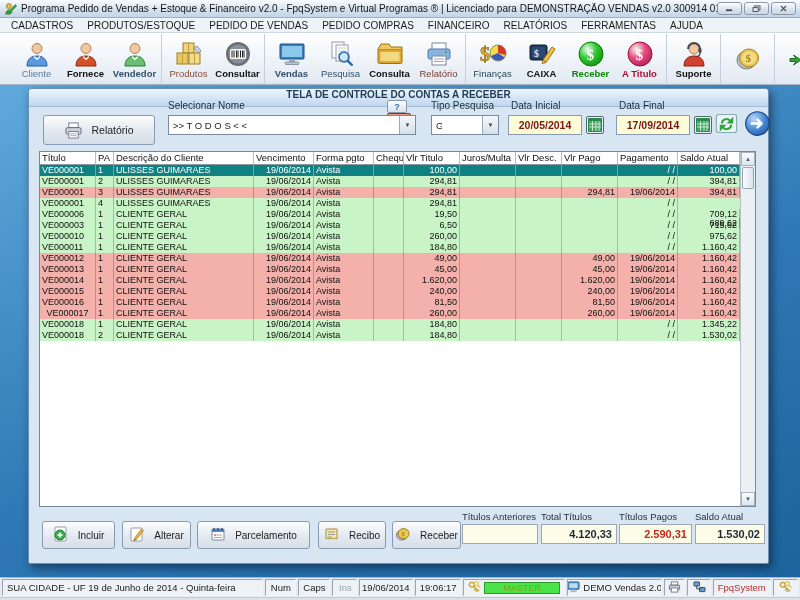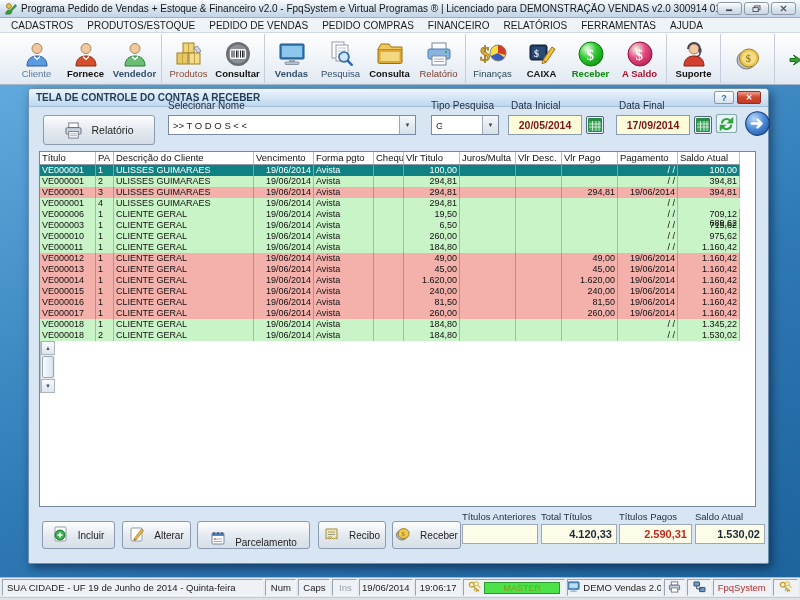--- a/index.html
+++ b/index.html
@@ -31,21 +31,21 @@
   .tb-icon svg { width:28px; height:28px; }
   .tb-label { font-size:9.5px; line-height:10px; white-space:nowrap; }
 
   
   .main { flex:1; position:relative; background:linear-gradient(160deg,#5fa9dc 0%,#2f79b6 55%,#1d639c 100%); }
 
   
   .dialog { position:absolute; left:28px; top:3px; width:741px; height:476px; background:#d8e5f2;
     border:1px solid #6f8fae; border-radius:4px 4px 2px 2px; box-shadow:3px 4px 10px rgba(0,10,30,.5); }
   .dlg-titlebar { height:18px; background:linear-gradient(#ecf5fd,#bed7ee); border-bottom:1px solid #a5bed7;
-    border-radius:3px 3px 0 0; display:flex; align-items:center; padding:0 7px; font-size:10px; font-weight:bold; color:#1f3b55; }
+    border-radius:3px 3px 0 0; display:flex; align-items:center; padding:0 7px; font-size:10px; font-weight:bold; color:#1f3b55;flex-direction:column; }
   .dlg-title { flex:1; }
   .dlg-help { width:20px; height:13px; border:1px solid #8a98a8; border-radius:2px; margin-right:3px;
     background:linear-gradient(#fdfeff,#d8e2ec); color:#3a6ea5; font-size:9px; font-weight:bold; text-align:center; line-height:12px; }
   .dlg-close { width:24px; height:13px; border:1px solid #8d2f23; border-radius:2px;
     background:linear-gradient(#f0a091,#d44a33 45%,#c03a26); color:#fff; font-size:8px; font-weight:bold;
     display:flex; align-items:center; justify-content:center; }
 
   .flt-label { position:absolute; font-size:10px; color:#1c2c3c; white-space:nowrap; }
   .btn-report { position:absolute; left:14px; top:26px; width:112px; height:30px; border:1px solid #8a9ab0; border-radius:3px;
     background:linear-gradient(#fcfdfe,#e2e8ef 55%,#d5dde6); display:flex; align-items:center; justify-content:center; gap:8px;
@@ -56,21 +56,21 @@
   .combo-arr { width:16px; height:100%; border-left:1px solid #9aa8b8; background:linear-gradient(#f4f8fc,#d6e0ea);
     display:flex; align-items:center; justify-content:center; font-size:6px; color:#444; }
   .datefield { position:absolute; top:26px; width:74px; height:20px; background:#fdfcd9; border:1px solid #8a9ab0;
     font-size:10.5px; font-weight:bold; color:#7a1515; display:flex; align-items:center; justify-content:center; }
   .cal-btn { position:absolute; top:27px; width:18px; height:18px; border:1px solid #567; border-radius:2px; background:#eef; padding:1px; }
   .cal-btn svg { width:100%; height:100%; display:block; }
   .round-btn { position:absolute; top:21px; width:27px; height:27px; }
   .round-btn svg { width:100%; height:100%; display:block; }
 
   
-  .grid { position:absolute; left:10px; top:62px; width:717px; height:356px; border:1px solid #75879a; background:#fff; display:flex;flex-direction:column; }
+  .grid { position:absolute; left:10px; top:62px; width:717px; height:356px; border:1px solid #75879a; background:#fff; display:flex; }
   .grid-cols { width:700px; overflow:hidden; }
   .g-row { display:flex; height:11px; }
   .g-row.header { height:13px; background:#fff; border-bottom:1px solid #8e98a2; }
   .g-cell { height:100%; border-right:1px solid rgba(40,60,60,.28); overflow:hidden; white-space:nowrap;
     font-size:9px; line-height:10px; padding:0 2px; color:#101010; }
   .g-row.header .g-cell { font-size:9.5px; line-height:12px; border-right:1px solid #b4bec8; color:#111; }
   .g-row.st-open { background:#c9f4c7; }
   .g-row.st-paid { background:#f4b1ab; }
   .g-row.st-selected { background:#0f8183; }
   .g-row.st-selected .g-cell { color:#fff; border-right-color:rgba(255,255,255,.35); }
@@ -80,21 +80,21 @@
   .sb-thumb { height:22px; margin:1px; background:linear-gradient(90deg,#fafcfe,#d8e2ec); border:1px solid #9aa8b6; border-radius:2px; }
   .sb-track { flex:1; }
 
   
   .act-btn { position:absolute; top:432px; height:28px; border:1px solid #8a9ab0; border-radius:3px;
     background:linear-gradient(#fcfdfe,#e3e9f0 55%,#d6dee7); display:flex; align-items:center; justify-content:center; gap:9px;
     font-size:10px; color:#222; font-family:"Liberation Sans",sans-serif; }
   .act-btn svg { width:16px; height:16px; }
   .act-btn:nth-of-type(1){ left:13px;  width:73px; }
   .act-btn:nth-of-type(2){ left:93px;  width:69px; }
-  .act-btn:nth-of-type(3){ left:168px; width:113px;align-items:flex-end; }
+  .act-btn:nth-of-type(3){ left:168px; width:113px; }
   .act-btn:nth-of-type(4){ left:289px; width:68px; }
   .act-btn:nth-of-type(5){ left:363px; width:69px; }
   .sum-col { position:absolute; top:422px; }
   .sum-col:nth-of-type(1){ left:433px; width:76px; }
   .sum-col:nth-of-type(2){ left:512px; width:76px; }
   .sum-col:nth-of-type(3){ left:590px; width:73px; }
   .sum-col:nth-of-type(4){ left:666px; width:70px; }
   .sum-label { font-size:9.5px; color:#1c2c3c; white-space:nowrap; margin-bottom:2px; }
   .sum-field { height:20px; background:#fdfce8; border:1px solid #9aa8b8; font-size:11px; font-weight:bold;
     display:flex; align-items:center; justify-content:flex-end; padding:0 4px; color:#1a2a3a; }
@@ -309,21 +309,21 @@
                 <radialGradient id="spk" cx=".35" cy=".3" r=".95">
                   <stop offset="0" stop-color="#eaffea"></stop>
                   <stop offset=".4" stop-color="#e84a80"></stop>
                   <stop offset="1" stop-color="#9a1040"></stop>
                 </radialGradient>
               </defs>
               <circle cx="14" cy="14" r="12" fill="url(#spk)" stroke="#9a1040"></circle>
               <text x="9.5" y="19.5" font-size="15" font-weight="bold" fill="#fff" font-family="Liberation Serif,serif">$</text>
             </svg>
           </span>
-          <span class="tb-label" style="color: rgb(170, 16, 48); font-weight: bold;">A Saldo</span>
+          <span class="tb-label" style="color: rgb(170, 16, 48); font-weight: bold;">A Titulo</span>
         </div>
       </div>
       <div class="tb-group">
         <div class="tb-btn">
           <span class="tb-icon">
             <svg viewBox="0 0 28 28">
               <circle cx="14" cy="9" r="5" fill="#f0c8a0" stroke="#b08050"></circle>
               <path d="M8 9a6 6 0 0 1 12 0" fill="none" stroke="#445" stroke-width="2"></path>
               <rect x="18.5" y="8" width="3" height="5" rx="1.5" fill="#445"></rect>
               <path d="M20 13c0 3-3 4-6 4" fill="none" stroke="#445" stroke-width="1.4"></path>
@@ -623,21 +623,21 @@
               <span class="g-cell" style="width: 60px; text-align: left;">Avista</span>
               <span class="g-cell" style="width: 30px; text-align: right;"></span>
               <span class="g-cell" style="width: 56px; text-align: right;">81,50</span>
               <span class="g-cell" style="width: 56px; text-align: right;"></span>
               <span class="g-cell" style="width: 46px; text-align: right;"></span>
               <span class="g-cell" style="width: 56px; text-align: right;">81,50</span>
               <span class="g-cell" style="width: 60px; text-align: right;">19/06/2014</span>
               <span class="g-cell" style="width: 62px; text-align: right;">1.160,42</span>
             </div>
             <div class="g-row st-paid">
-              <span class="g-cell" style="width: 56px; text-align: left;">VE000017</span>
+              <span class="g-cell" style="width: 56px; text-align: center;">VE000017</span>
               <span class="g-cell" style="width: 18px; text-align: left;">1</span>
               <span class="g-cell" style="width: 140px; text-align: left;">CLIENTE GERAL</span>
               <span class="g-cell" style="width: 60px; text-align: right;">19/06/2014</span>
               <span class="g-cell" style="width: 60px; text-align: left;">Avista</span>
               <span class="g-cell" style="width: 30px; text-align: right;"></span>
               <span class="g-cell" style="width: 56px; text-align: right;">260,00</span>
               <span class="g-cell" style="width: 56px; text-align: right;"></span>
               <span class="g-cell" style="width: 46px; text-align: right;"></span>
               <span class="g-cell" style="width: 56px; text-align: right;">260,00</span>
               <span class="g-cell" style="width: 60px; text-align: right;">19/06/2014</span>

